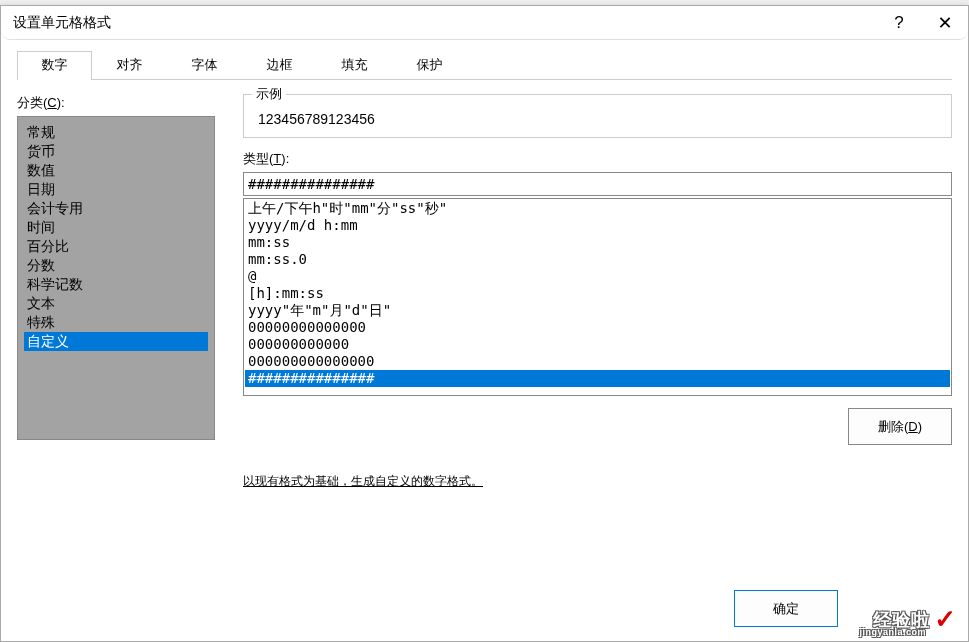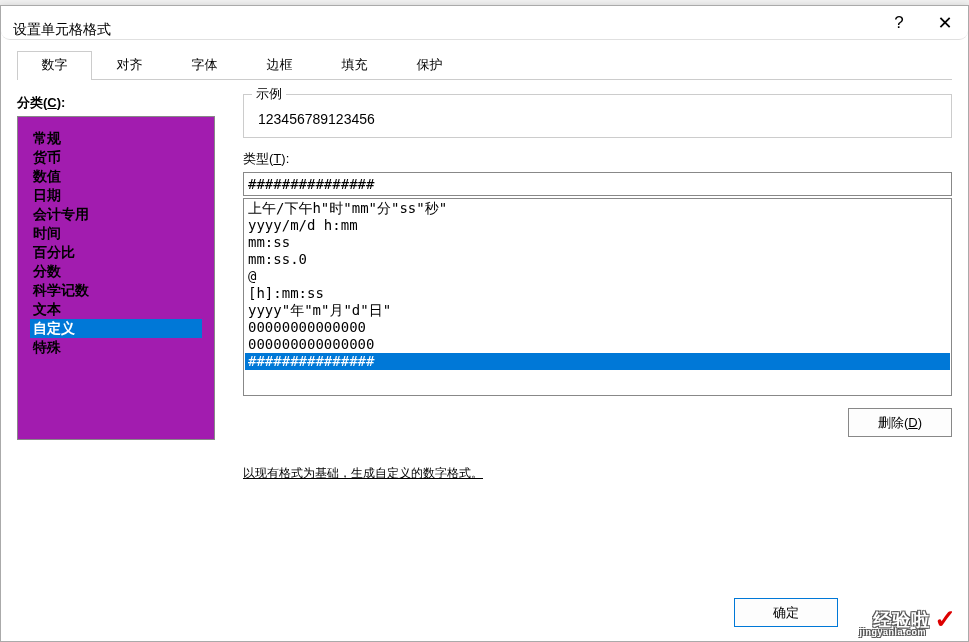--- a/index.html
+++ b/index.html
@@ -1,43 +1,43 @@
 <!DOCTYPE html>
 <html><head>
 <meta charset="utf-8">
 <style>
   * { box-sizing: border-box; margin: 0; padding: 0; }
   body { font-family: "Microsoft YaHei", "SimSun", sans-serif; font-size: 13px; background: #f0f0f0; width: 969px; height: 642px; overflow: hidden; position: relative; }
   .dialog { position: absolute; top: 5px; left: 0; width: 969px; height: 637px; background: #ffffff; border: 1px solid #aaa; box-shadow: 0 2px 8px rgba(0,0,0,0.2); }
-  .titlebar { height: 34px; display: flex; align-items: flex-end; justify-content: space-between; padding: 0 0 0 12px; border-bottom: 1px solid #e0e0e0; background: #fff; border-radius: 9px; }
+  .titlebar { height: 34px; display: flex; align-items: center; justify-content: space-between; padding: 0 0 0 12px; border-bottom: 1px solid #e0e0e0; background: #fff; border-radius: 9px; }
   .titlebar-title { font-size: 14px; }
   .titlebar-buttons { display: flex; height: 100%; }
   .titlebar-btn { width: 46px; height: 100%; display: flex; align-items: center; justify-content: center; cursor: pointer; font-size: 17px; font-family: Arial, sans-serif; }
   .titlebar-btn.close { font-size: 18px; }
   .content { padding: 10px 16px 16px 16px; }
   .tabs { display: flex; border-bottom: 1px solid #ccc; margin-bottom: 14px; }
   .tab { padding: 4px 20px 6px 20px; cursor: pointer; border: 1px solid transparent; border-bottom: none; position: relative; top: 1px; min-width: 75px; text-align: center; }
   .tab.active { border-color: #ccc; background: #fff; }
   .body { display: flex; gap: 18px; }
-  .left-col { width: 208px; flex-shrink: 0; font-weight: bold; }
+  .left-col { width: 208px; flex-shrink: 0; }
   .right-col { flex: 1; }
   .label-row { margin-bottom: 4px; }
   .accel { text-decoration: underline; }
-  .category-list { width: 198px; height: 324px; border: 1px solid #888; background: #a21caf; overflow-y: scroll; padding: 12px; }
+  .category-list { width: 198px; height: 324px; border: 1px solid #888; background: #a3a3a3; overflow-y: scroll; padding: 6px; }
   .category-item { padding: 1px 3px; cursor: pointer; font-size: 14px; line-height: 17px; }
   .category-item.selected { background: #0078d7; color: #fff; }
   .sample-box { border: 1px solid #ccc; padding: 10px 10px 10px 12px; margin-bottom: 12px; position: relative; }
   .sample-legend { position: absolute; top: -10px; left: 8px; background: #fff; padding: 0 4px; font-size: 13px; }
   .sample-value { font-size: 14px; padding-top: 6px; padding-left: 2px; }
   .type-input { width: 100%; height: 24px; border: 1px solid #888; padding: 2px 4px; font-family: "SimSun", monospace; font-size: 14px; margin-bottom: 2px; }
   .type-list { width: 100%; height: 198px; border: 1px solid #888; background: #fff; overflow-y: scroll; padding: 1px; }
   .type-item { padding: 0 3px; cursor: pointer; font-family: "SimSun", monospace; font-size: 14px; line-height: 17px; white-space: nowrap; }
   .type-item.selected { background: #0078d7; color: #fff; }
   .delete-row { margin-top: 12px; text-align: right; }
-  .btn { min-width: 104px; height: 29px; border: 1px solid #888; background: #fdfdfd; cursor: pointer; font-size: 13px; padding: 0 14px; }
+  .btn { min-width: 104px; height: 37px; border: 1px solid #888; background: #fdfdfd; cursor: pointer; font-size: 13px; padding: 0 14px; }
   .hint { margin-top: 28px; font-size: 12px; text-decoration: underline; }
   .bottom-bar { position: absolute; bottom: 14px; right: 16px; display: flex; gap: 10px; }
   .btn.primary { border: 1.5px solid #0078d7; }
   .watermark { position: absolute; bottom: 6px; right: 12px; font-family: Arial, sans-serif; font-weight: bold; pointer-events: none; display: flex; align-items: center; gap: 4px; margin-top: 46px; }
   .wm-text { color: #fff; text-shadow: -1px -1px 0 #555, 1px -1px 0 #555, -1px 1px 0 #555, 1px 1px 0 #555; font-size: 18px; letter-spacing: 1px; }
   .wm-check { color: #d00; font-size: 26px; font-weight: bold; }
   .wm-sub { position: absolute; bottom: -2px; right: 30px; color: #fff; font-size: 9px; text-shadow: -1px -1px 0 #555, 1px -1px 0 #555, -1px 1px 0 #555, 1px 1px 0 #555; letter-spacing: 0.5px; }
   ::-webkit-scrollbar { width: 17px; }
   ::-webkit-scrollbar-track { background: #f0f0f0; }
   ::-webkit-scrollbar-thumb { background: #c1c1c1; border: 1px solid #a0a0a0; }
@@ -77,22 +77,22 @@
             <div class="category-item">常规</div>
             <div class="category-item">货币</div>
             <div class="category-item">数值</div>
             <div class="category-item">日期</div>
             <div class="category-item">会计专用</div>
             <div class="category-item">时间</div>
             <div class="category-item">百分比</div>
             <div class="category-item">分数</div>
             <div class="category-item">科学记数</div>
             <div class="category-item">文本</div>
+            <div class="category-item">特殊</div>
             <div class="category-item selected">自定义</div>
-            <div class="category-item">特殊</div>
           </div>
       </div>
 
       <div class="right-col">
 
         <div class="sample-box">
           <div class="sample-legend">示例</div>
           <div class="sample-value">123456789123456</div>
         </div>
 
@@ -104,20 +104,21 @@
 
         <div class="type-list" id="type-list">
             <div class="type-item">上午/下午h"时"mm"分"ss"秒"</div>
             <div class="type-item">yyyy/m/d h:mm</div>
             <div class="type-item">mm:ss</div>
             <div class="type-item">mm:ss.0</div>
             <div class="type-item">@</div>
             <div class="type-item">[h]:mm:ss</div>
             <div class="type-item">yyyy"年"m"月"d"日"</div>
             <div class="type-item">00000000000000</div>
+            <div class="type-item">000000000000</div>
             <div class="type-item">000000000000000</div>
             <div class="type-item selected">###############</div>
           </div>
 
         <div class="delete-row">
           <button class="btn">
             <span>删除(</span><span class="accel">D</span><span>)</span>
           </button>
         </div>
 

